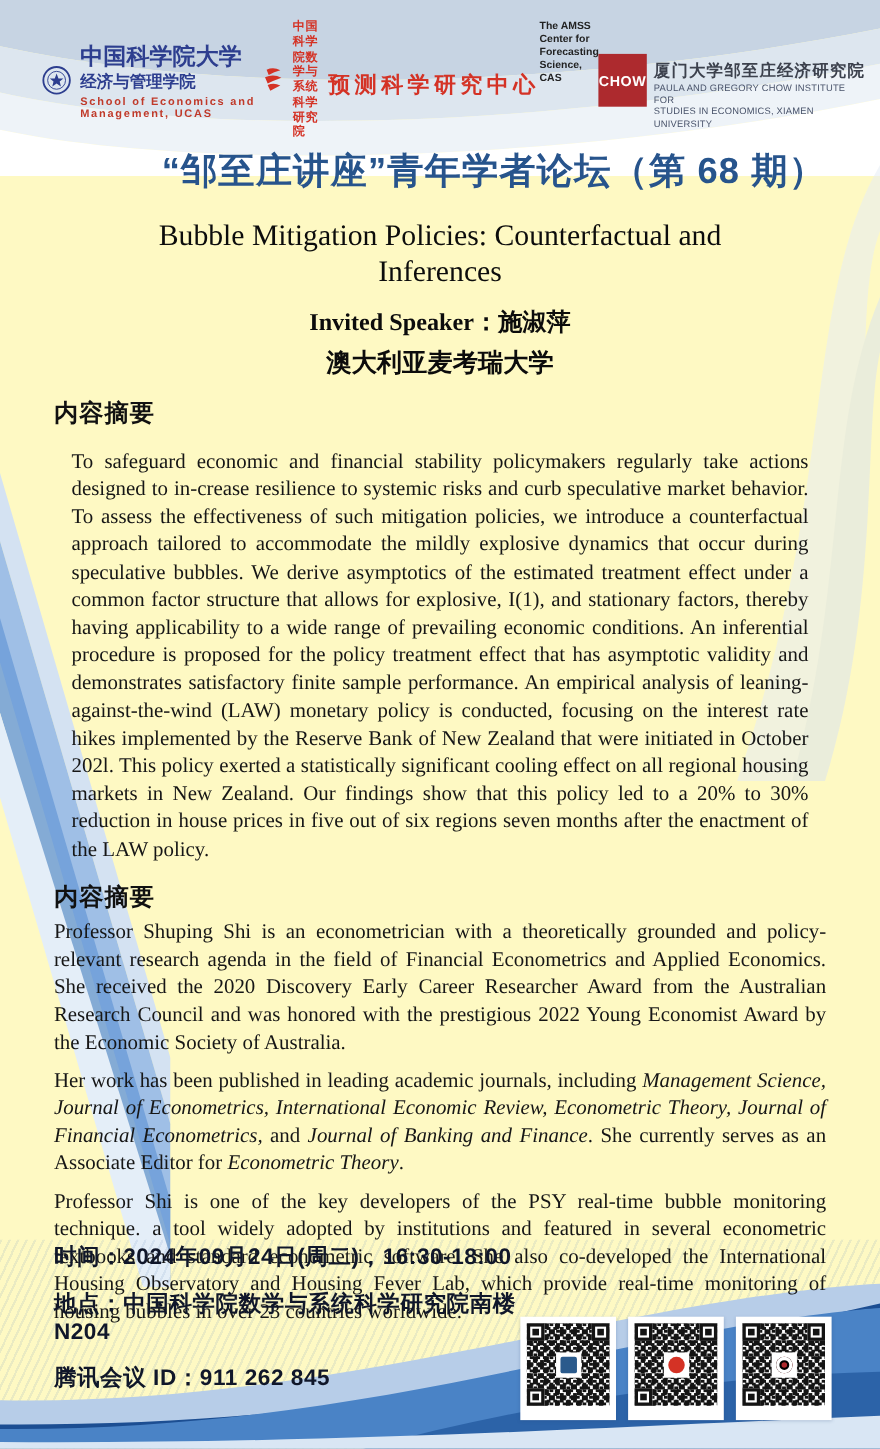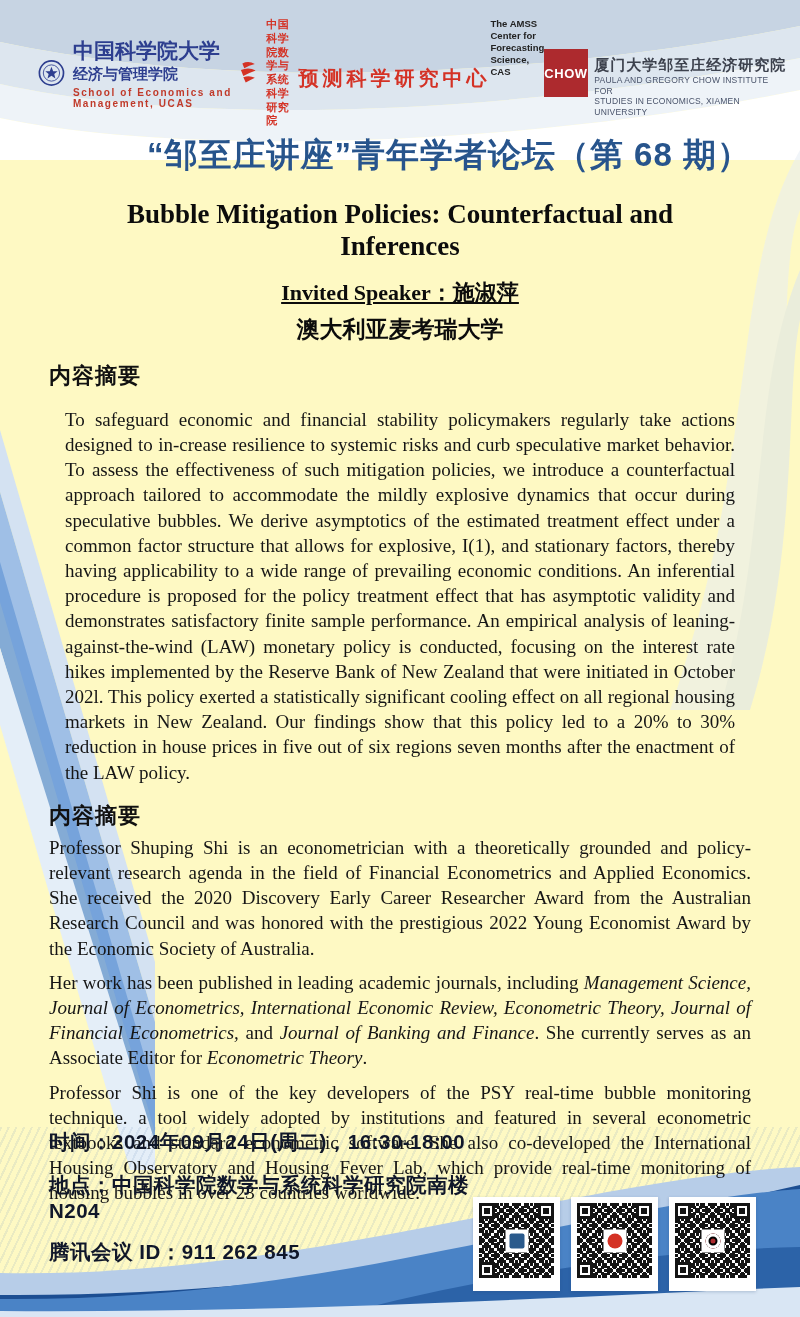--- a/index.html
+++ b/index.html
@@ -38,24 +38,24 @@
   .chow-txt .cn{font-family:"Liberation Serif",serif;font-size:15px;font-weight:bold;color:#3c414d;
                 letter-spacing:1px;white-space:nowrap;margin-top:28px;}
   .chow-txt .en{font-size:8.5px;color:#49536a;letter-spacing:.2px;}
 
   
   .content{position:relative;z-index:1;padding:0 49px;}
   .header-space{height:128px;}
   .series-title{margin:8px 0 0;text-align:right;font-size:33px;font-weight:bold;
                 color:#27548c;letter-spacing:1px;line-height:1.15;}
   .talk-title{margin:24px 0 0;text-align:center;font-family:"Liberation Serif",serif;
-              font-weight:bold;font-size:27px;color:#0c0c0c;line-height:1.2;}
+              font-weight:normal;font-size:27px;color:#0c0c0c;line-height:1.2;}
   .talk-title span{display:block;}
   .speaker{margin:15px 0 0;text-align:center;font-family:"Liberation Serif",serif;
-           font-weight:bold;font-size:22px;color:#0c0c0c;text-decoration:underline;}
+           font-weight:bold;font-size:22px;color:#0c0c0c;}
   .affiliation{margin:6px 0 0;text-align:center;font-family:"Liberation Serif",serif;
                font-weight:bold;font-size:23px;color:#0c0c0c;}
   .sec-head{margin:16px 0 4px;font-size:22px;font-weight:bold;color:#111;letter-spacing:1px;}
   .body-text{margin:16px;font-family:"Liberation Serif","DejaVu Serif",serif;font-size:19px;
              line-height:25.2px;color:#161616;text-align:justify;}
   .bio-p{margin:0 0 9px;}
   .it{font-style:italic;}
 
   
   .footer-info{position:absolute;left:49px;top:1128px;width:470px;z-index:2;}

